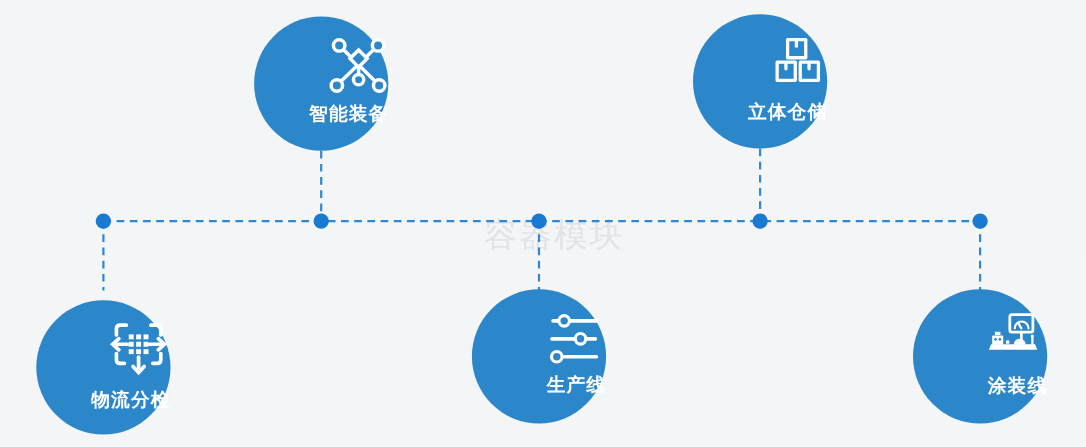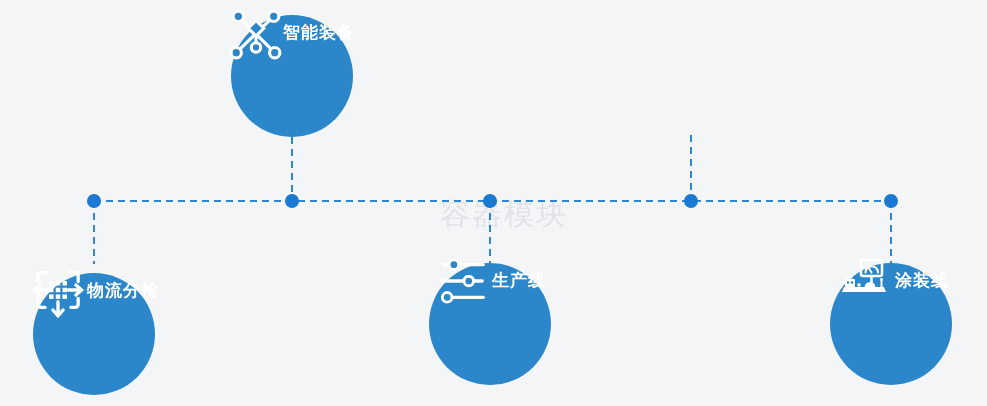--- a/index.html
+++ b/index.html
@@ -21,21 +21,21 @@
     position:absolute;left:440px;top:194px;width:130px;
     font-size:30px;letter-spacing:2px;color:var(--watermark-text);
     font-weight:400;user-select:none;white-space:nowrap;
   }
   svg.connections{position:absolute;left:0;top:0;}
   .conn{stroke:var(--connector-line);stroke-width:2;fill:none;stroke-dasharray:7 5;}
   .dot{fill:var(--connector-dot);}
   .node{
     position:absolute;width:122px;height:122px;border-radius:50%;
     background:var(--node-fill);
-    display:flex;align-items:flex-start;justify-content:center;
+    display:flex;flex-direction:column;align-items:flex-end;justify-content:center;
   }
   .node .icon{margin-top:-6px;}
   .node .icon svg{display:block;}
   .node-label{
     margin-top:9px;color:var(--label-text);font-size:17px;font-weight:700;
     letter-spacing:1px;line-height:1;white-space:nowrap;
   }
   
   .ln{stroke:var(--icon-stroke);stroke-width:6;stroke-linecap:round;fill:none;}
   .ln4{stroke:var(--icon-stroke);stroke-width:4;stroke-linecap:round;fill:none;}
@@ -75,20 +75,33 @@
         <circle class="nodefill" cx="16" cy="14" r="10"></circle>
         <circle class="nodefill" cx="84" cy="14" r="10"></circle>
         <circle class="nodefill" cx="12" cy="84" r="10"></circle>
         <circle class="nodefill" cx="86" cy="84" r="10"></circle>
         <circle class="nodefill" cx="50" cy="74" r="9"></circle>
       </svg>
     </span>
     <span class="node-label">智能装备</span>
   </div>
 
+  <div class="node" style="left:630px;top:13px;">
+    <span class="icon">
+      <svg width="50" height="52" viewBox="0 0 100 100">
+        <rect class="box" x="28" y="6" width="33" height="33"></rect>
+        <line class="ln" x1="44" y1="8" x2="44" y2="18"></line>
+        <rect class="box" x="9" y="47" width="33" height="33"></rect>
+        <line class="ln" x1="25" y1="49" x2="25" y2="59"></line>
+        <rect class="box" x="51" y="47" width="33" height="33"></rect>
+        <line class="ln" x1="67" y1="49" x2="67" y2="59"></line>
+      </svg>
+    </span>
+    <span class="node-label">立体仓储</span>
+  </div>
 
   <div class="node" style="left:33px;top:273px;">
     <span class="icon">
       <svg width="58" height="56" viewBox="0 0 100 100">
         <path class="ln" d="M30 10 L20 10 Q14 10 14 16 L14 26"></path>
         <path class="ln" d="M70 10 L80 10 Q86 10 86 16 L86 26"></path>
         <path class="ln" d="M14 56 L14 66 Q14 72 20 72 L27 72"></path>
         <path class="ln" d="M86 56 L86 66 Q86 72 80 72 L73 72"></path>
         <rect class="wfill" x="34" y="25" width="8" height="8"></rect>
         <rect class="wfill" x="46" y="25" width="8" height="8"></rect>

